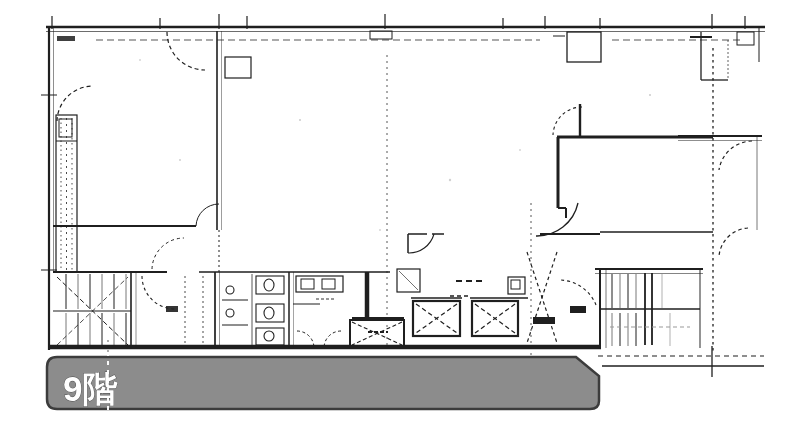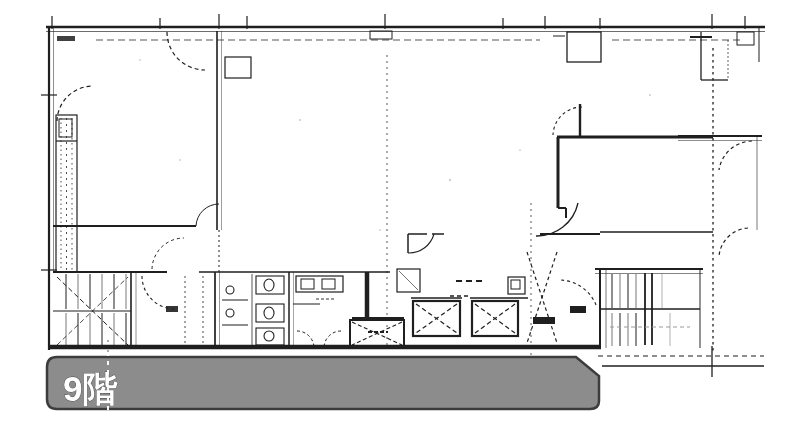--- a/index.html
+++ b/index.html
@@ -2,20 +2,21 @@
 <html style="--bg: #ffffff; --ink: #1f1f1f; --banner-fill: #8c8c8c; --banner-border: #3c3c3c; --banner-text: #ffffff;"><head>
 <meta charset="utf-8">
 <style>
   html,body{margin:0;padding:0;background:#ffffff;}
   .canvas{
     position:relative;
     width:787px;height:442px;
     background:var(--bg,#ffffff);
     font-family:"Liberation Sans", sans-serif;
     overflow:hidden;
+    border-radius:19px;
   }
   svg{display:block;}
   .banner-text{
     font-family:"Liberation Sans", sans-serif;
     font-weight:bold;
     font-size:35px;
     paint-order:stroke;
   }
 </style>
 </head>

